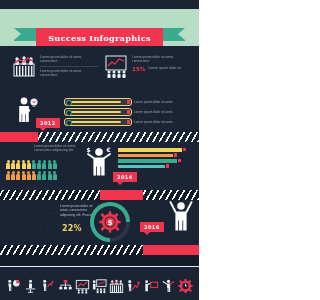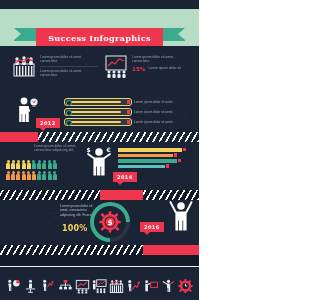--- a/index.html
+++ b/index.html
@@ -422,21 +422,21 @@
         <path d="M4 30 C 10 6, 42 6, 48 30"></path>
         <path d="M10 32 C 16 12, 36 12, 42 32"></path>
         <path d="M16 34 C 20 18, 32 18, 36 34"></path>
       </g>
     </svg>
 
     <div class="abs lorem light" style="left:60px;top:4px;width:42px;">Lorem ipsum dolor sit amet, consectetur adipiscing elit. Fusce.</div>
 
     <div class="abs donut" style="left:90px;top:2px;"></div>
 
-    <div class="pct-big" style="left:62px;top:24px;">100%</div>
+    <div class="pct-big" style="left:62px;top:24px;">22%</div>
 
     <svg class="gear abs" style="left:99px;top:11px;" viewBox="0 0 24 24">
       <g fill="#f0354f">
         <circle cx="12" cy="12" r="9"></circle>
         <rect x="10.6" y="0.4" width="2.8" height="4"></rect>
         <rect x="10.6" y="19.6" width="2.8" height="4"></rect>
         <rect x="0.4" y="10.6" width="4" height="2.8"></rect>
         <rect x="19.6" y="10.6" width="4" height="2.8"></rect>
         <rect x="2.6" y="2.6" width="2.8" height="4" transform="rotate(-45 4 4.6)"></rect>
         <rect x="18.6" y="17.4" width="2.8" height="4" transform="rotate(-45 20 19.4)"></rect>

